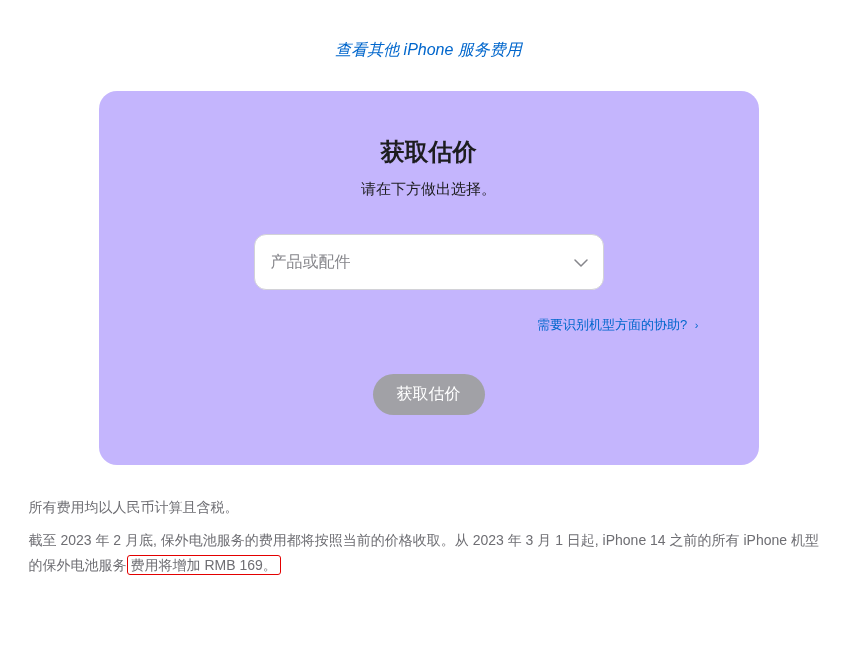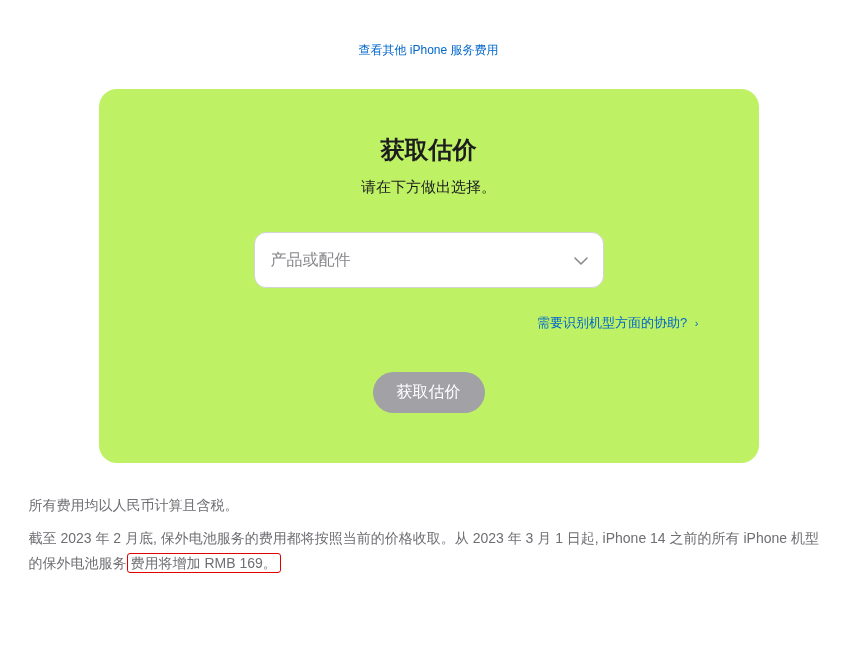--- a/index.html
+++ b/index.html
@@ -14,24 +14,25 @@
       height: 663px;
       overflow: hidden;
     }
     .top-link {
       text-align: center;
       padding: 40px 0 30px 0;
     }
     .top-link a {
       color: #0066cc;
       text-decoration: none;
-      font-size: 12px;
+      font-size: 16px;
+      font-style: italic;
     }
     .card {
-      background: #bef264;
+      background: #c4b5fd;
       border-radius: 18px;
       max-width: 660px;
       margin: 0 auto;
       padding: 45px 60px 50px 60px;
       text-align: center;
     }
     .card-title {
       font-size: 24px;
       font-weight: 600;
       color: #1d1d1f;

